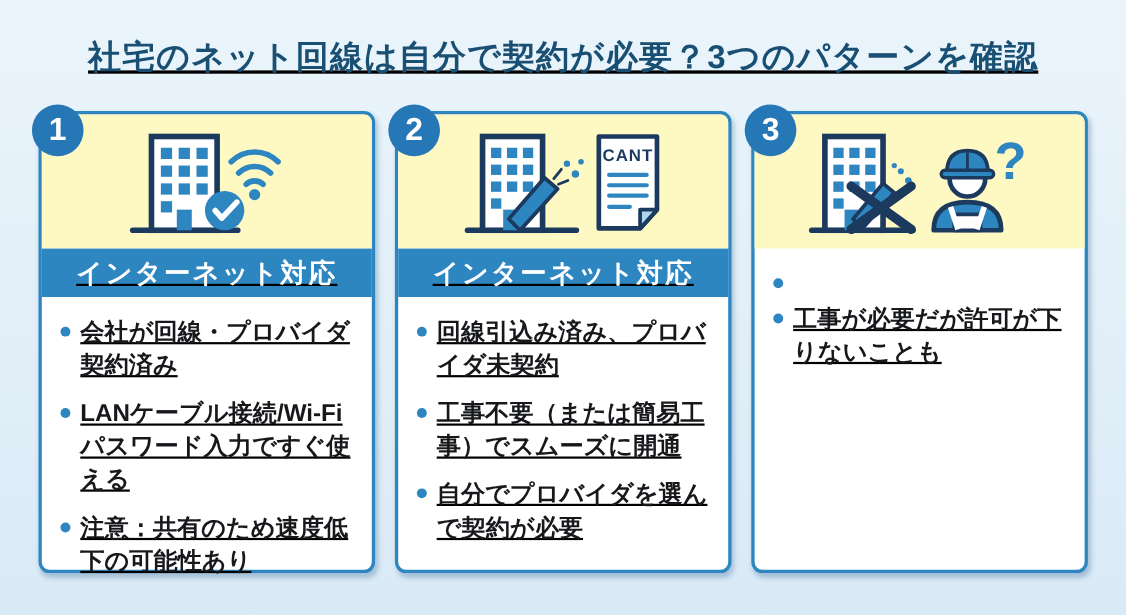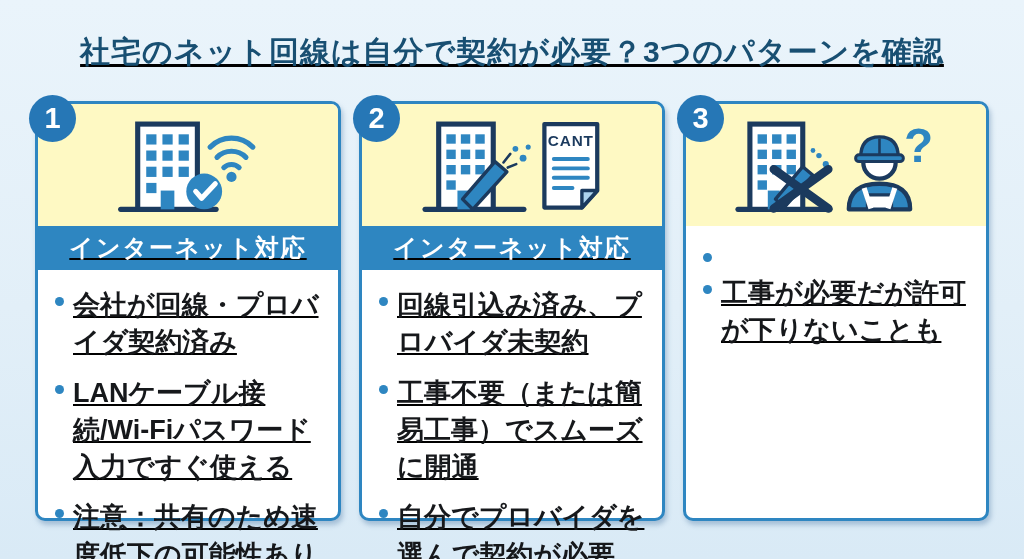--- a/index.html
+++ b/index.html
@@ -67,21 +67,21 @@
     letter-spacing: 2px;
     display: flex;
     align-items: center;
     justify-content: center;
   }
   .card-body { padding: 17px 12px 0 17px; }
   .bullet {
     display: flex;
     gap: 9px;
     margin-bottom: 13px;
-    font-size: 27px;
+    font-size: 22px;
     font-weight: 700;
     line-height: 1.38;
     color: #16181b;
   }
   .dot {
     width: 9px;
     height: 9px;
     border-radius: 50%;
     background: #2e86c1;
     margin-top: 10px;

